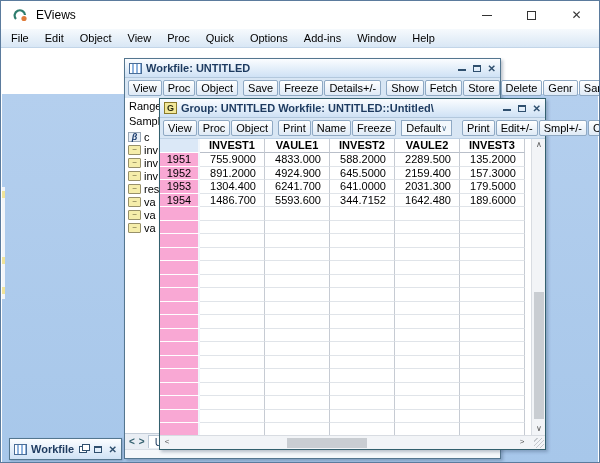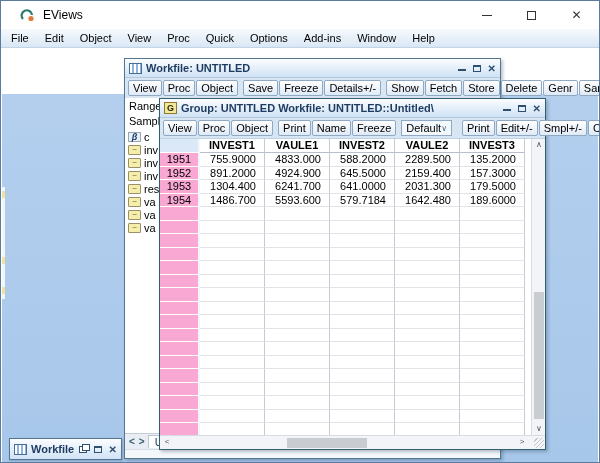--- a/index.html
+++ b/index.html
@@ -1,20 +1,20 @@
 <!DOCTYPE html>
 <html><head>
 <meta charset="utf-8">
 <style>
   * { margin:0; padding:0; box-sizing:border-box; }
   body { width:600px; height:463px; overflow:hidden; font-family:"Liberation Sans",sans-serif; font-size:11px; background:#fff; position:relative; }
   .main-window { position:absolute; inset:0; border:1px solid #5b7b9d; background:#fff; overflow:hidden; }
 
   
-  .titlebar { height:28px; background:#fff; display:flex; align-items:center; padding-left:19px; }
+  .titlebar { height:28px; background:#fff; display:flex; align-items:center; padding-left:12px; }
   .titlebar .app-title { font-size:12px; color:#000; margin-left:8px; }
   .winbtns { margin-left:auto; display:flex; height:28px; }
   .winbtn { width:45px; display:flex; align-items:center; justify-content:center; color:#333; }
   .glyph-min { width:10px; height:1px; background:#333; display:inline-block; }
   .glyph-max { width:9px; height:9px; border:1px solid #333; display:inline-block; }
   .glyph-close { font-size:12px; color:#333; }
 
   
   .menubar { height:19px; background:linear-gradient(#f6fafd,#d9e7f5); border-bottom:1px solid #c2d5e8; display:flex; align-items:center; padding-left:2px; }
   .menu-item { padding:0 8px; color:#000; }
@@ -269,21 +269,21 @@
           <span class="td">1304.400</span>
           <span class="td">6241.700</span>
           <span class="td">641.0000</span>
           <span class="td">2031.300</span>
           <span class="td">179.5000</span>
         </div>
         <div class="tr">
           <span class="obs-cell">1954</span>
           <span class="td">1486.700</span>
           <span class="td">5593.600</span>
-          <span class="td">579.7184</span>
+          <span class="td">344.7152</span>
           <span class="td">1642.480</span>
           <span class="td">189.6000</span>
         </div>
         <div class="tr">
           <span class="obs-cell"></span>
           <span class="td"></span>
           <span class="td"></span>
           <span class="td"></span>
           <span class="td"></span>
           <span class="td"></span>

